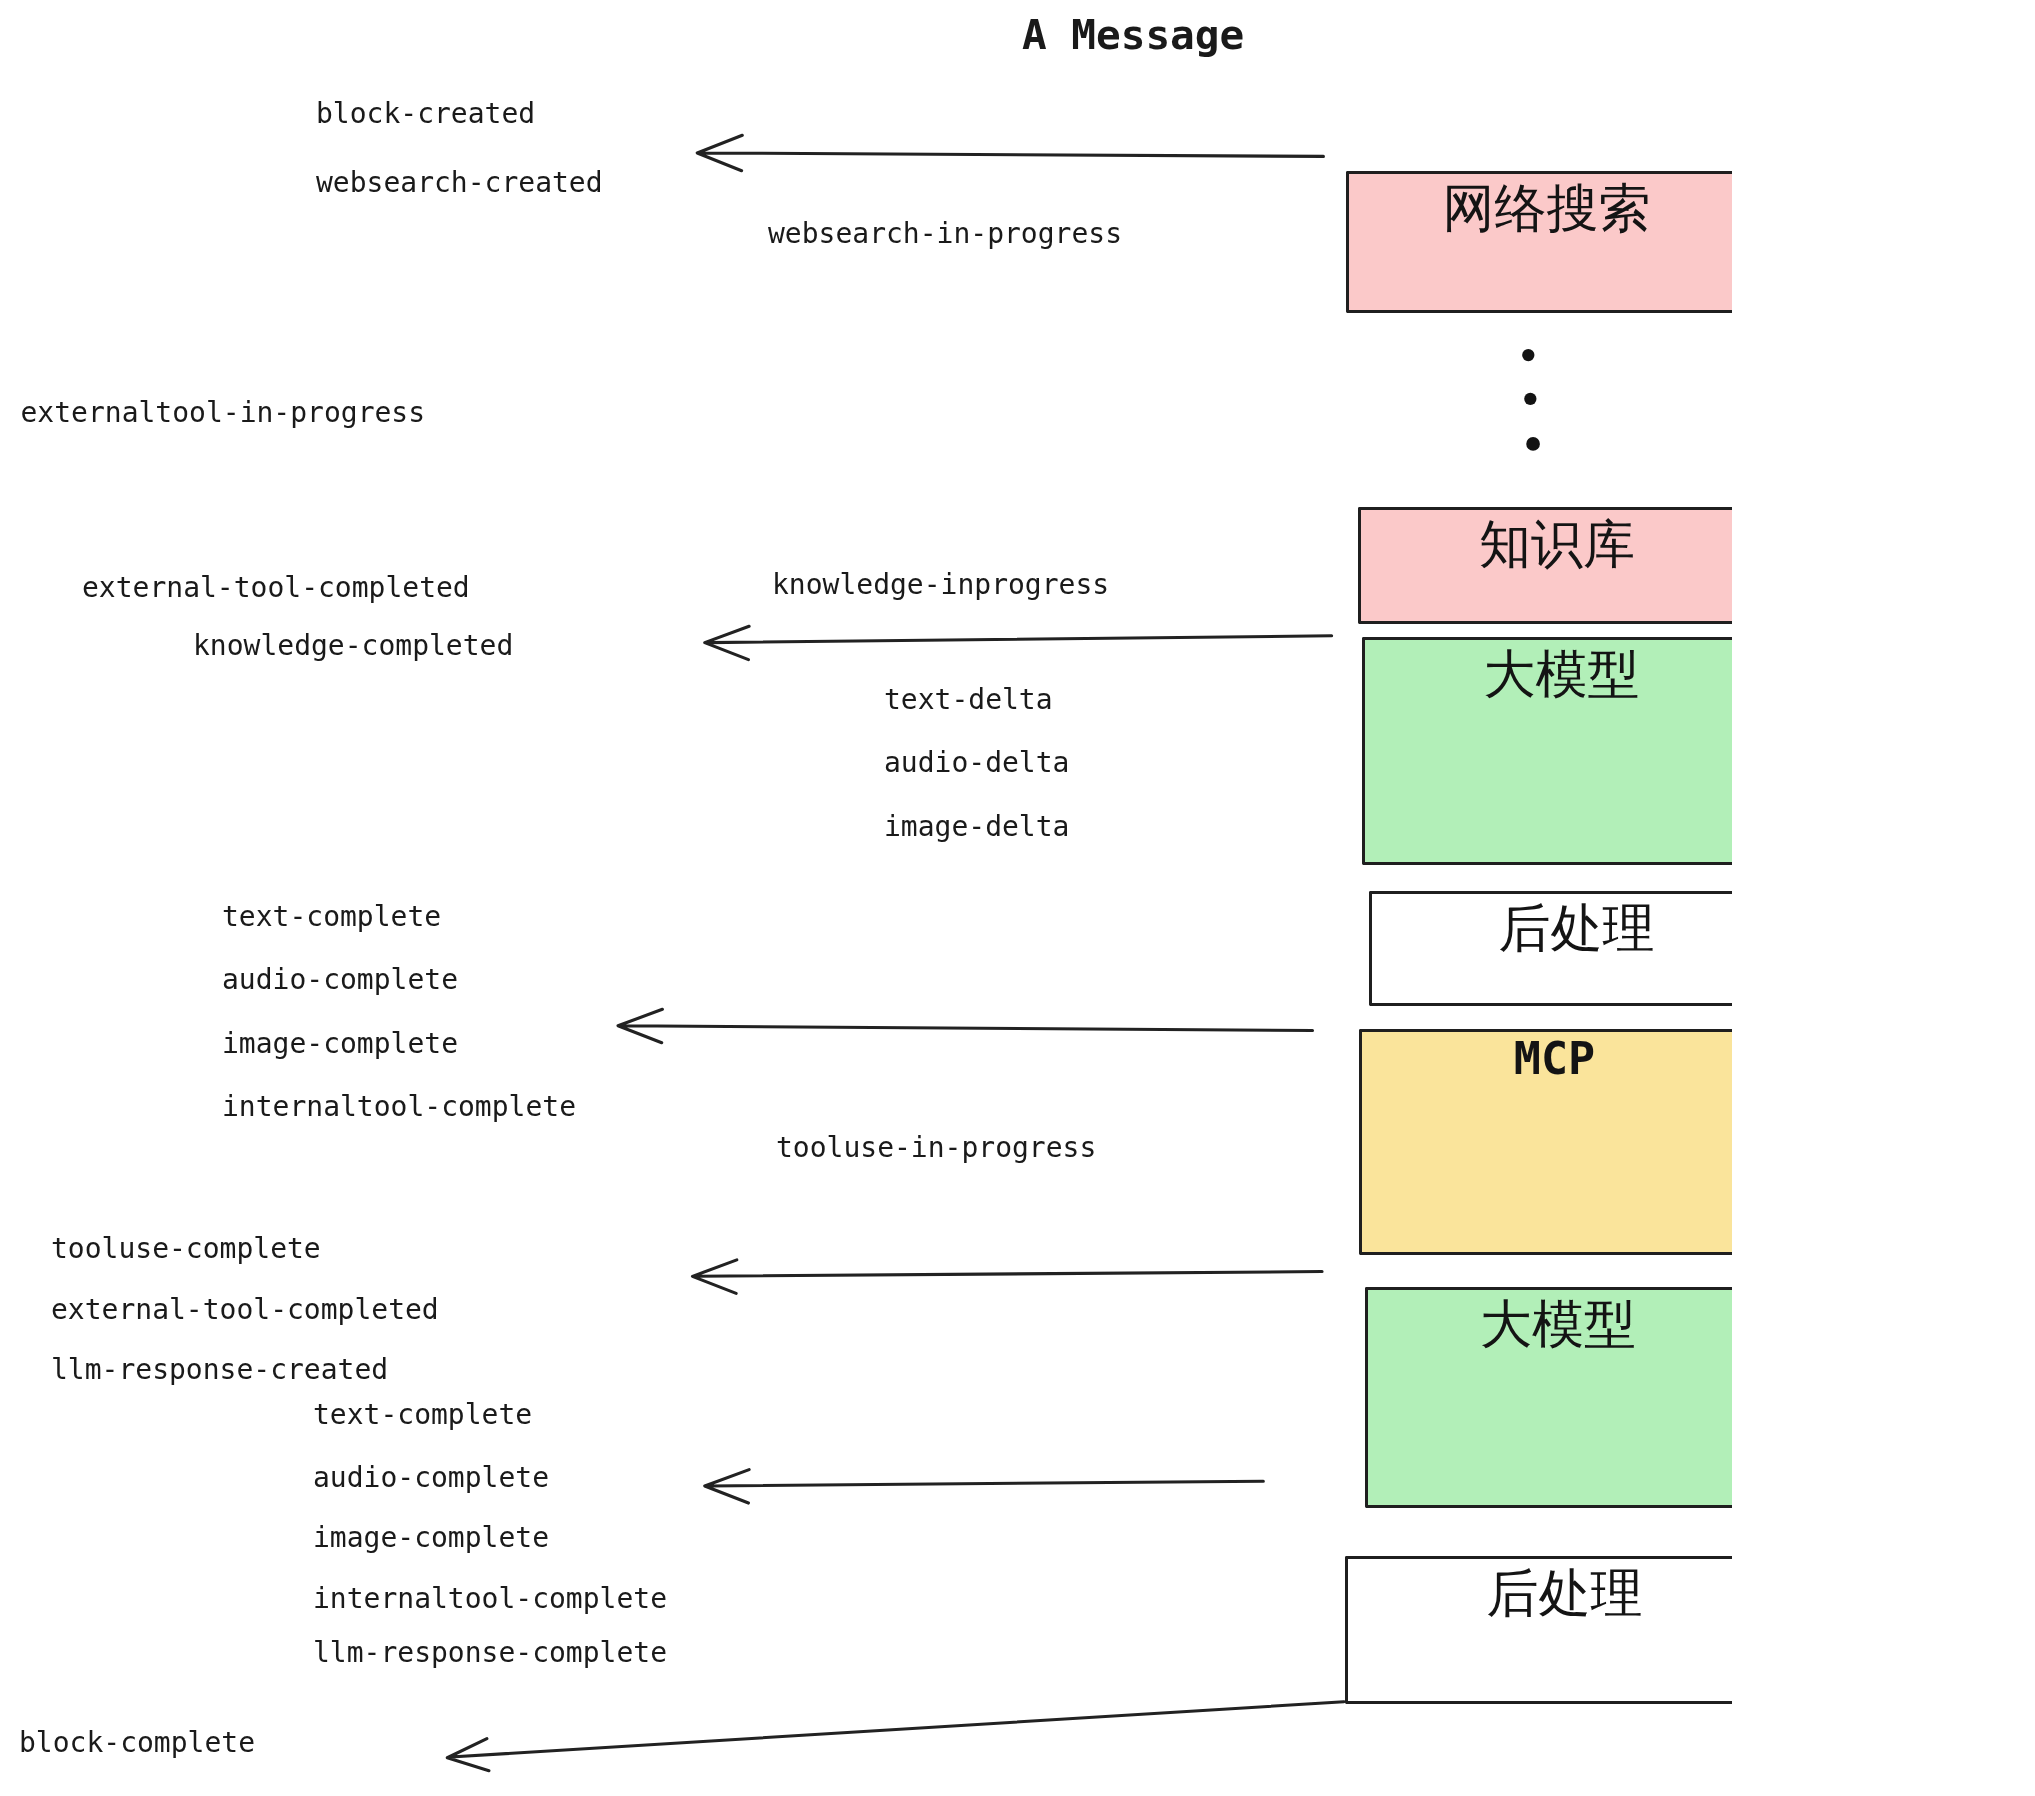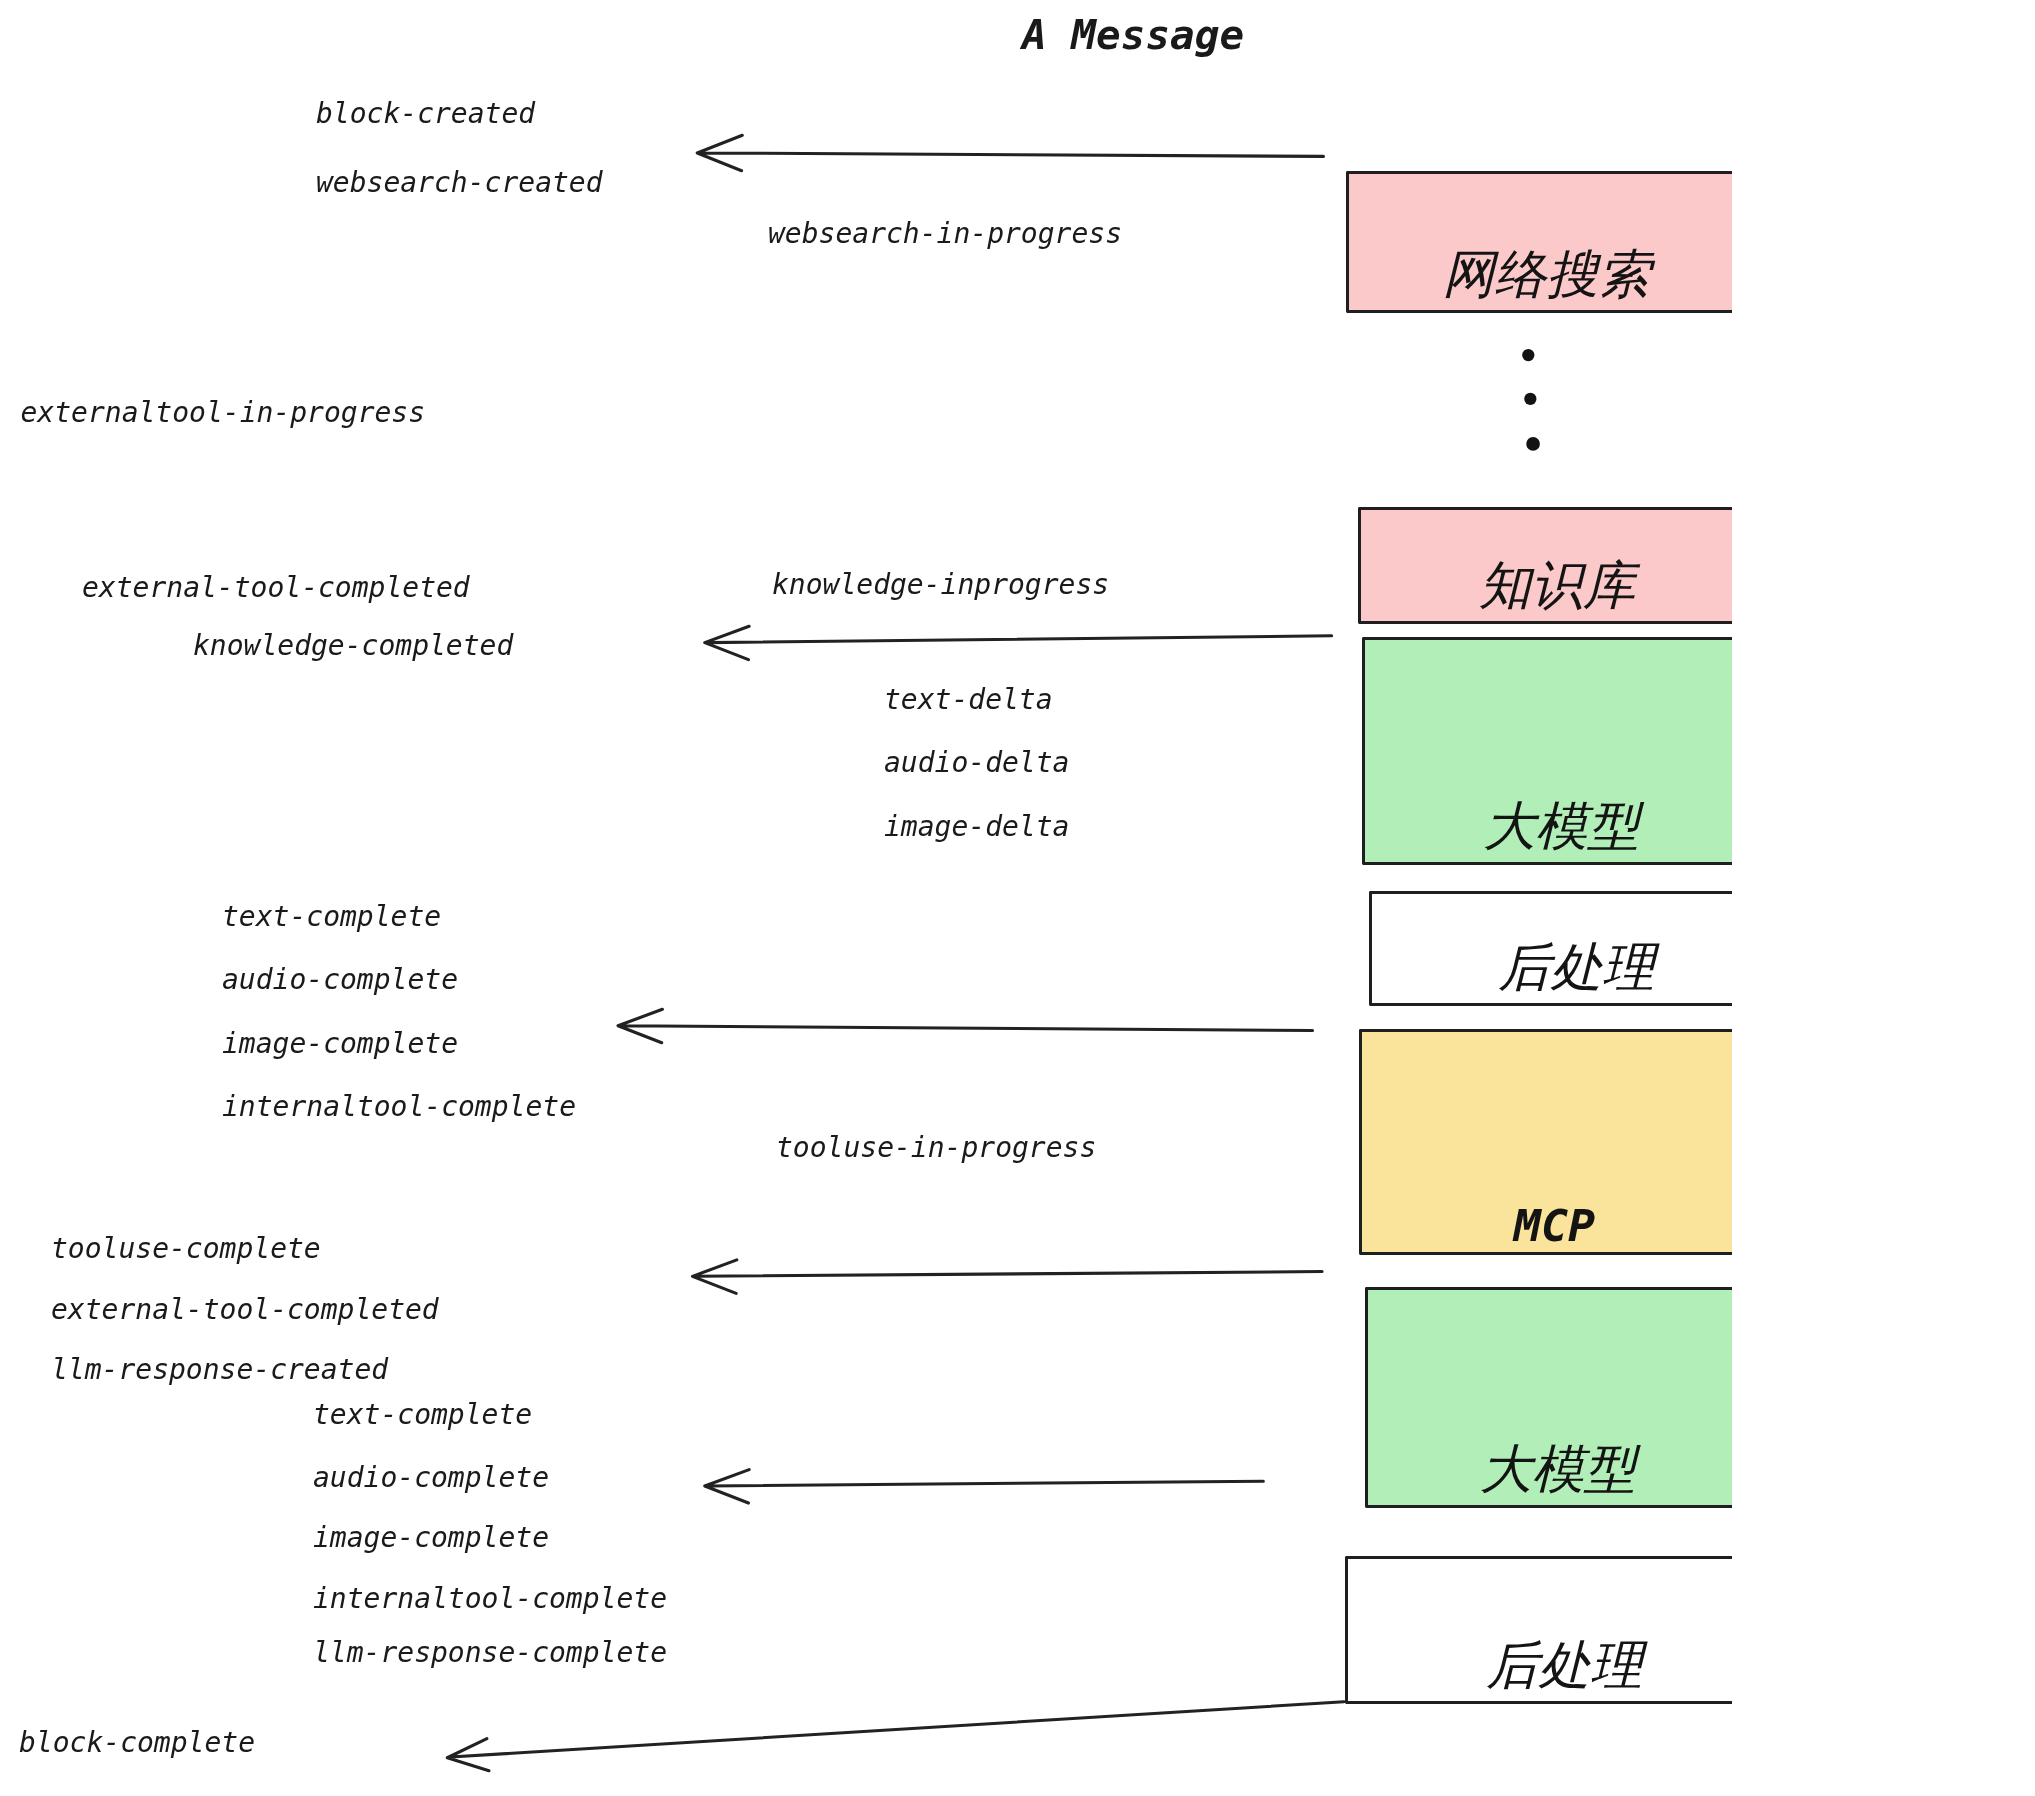--- a/index.html
+++ b/index.html
@@ -1,34 +1,33 @@
 <!DOCTYPE html>
 <html style="font-size:11px"><head>
 <meta charset="utf-8">
 <style>
   html,body { margin:0; padding:0; background:#ffffff; }
   .canvas {
     position:relative; width:1732px; height:1796px;
     background:#ffffff; overflow:hidden;
     font-family:"DejaVu Sans Mono", monospace;
     color:#1a1a1a;
-    font-style:italic;
   }
   .title {
     position:absolute; font-size:41px; font-weight:bold;
     font-family:"DejaVu Sans Mono", monospace; white-space:nowrap;
   }
   .ev {
     position:absolute; font-size:28px; line-height:1.0;
     font-family:"DejaVu Sans Mono", monospace; white-space:nowrap;
   }
   .box {
     position:absolute; box-sizing:border-box;
     border:3.4px solid #1f1f1f; border-radius:1.4px;
-    display:flex; align-items:flex-end; justify-content:center;
+    display:flex; align-items:flex-start; justify-content:center;
   }
   .box .lbl {
     font-family:"DejaVu Sans", "Liberation Sans", sans-serif;
     font-size:52px; color:#141414; white-space:nowrap;
   }
   .box .lbl.latin {
     font-family:"DejaVu Sans Mono", monospace;
     font-size:45px; font-weight:bold;
   }
   .pink   { background:#FBC9C9; }

